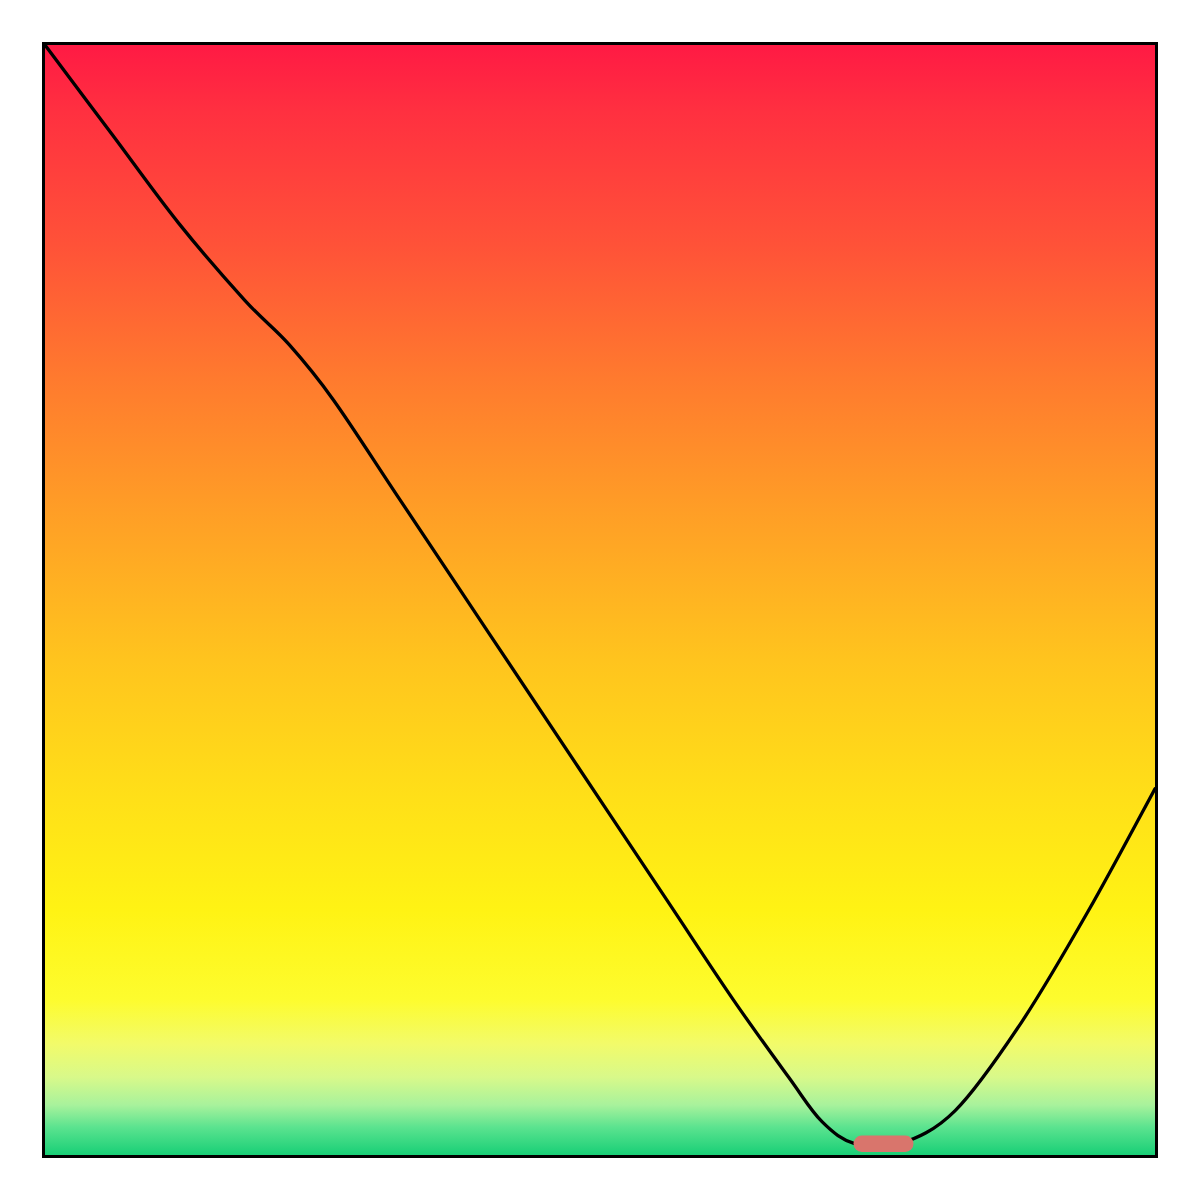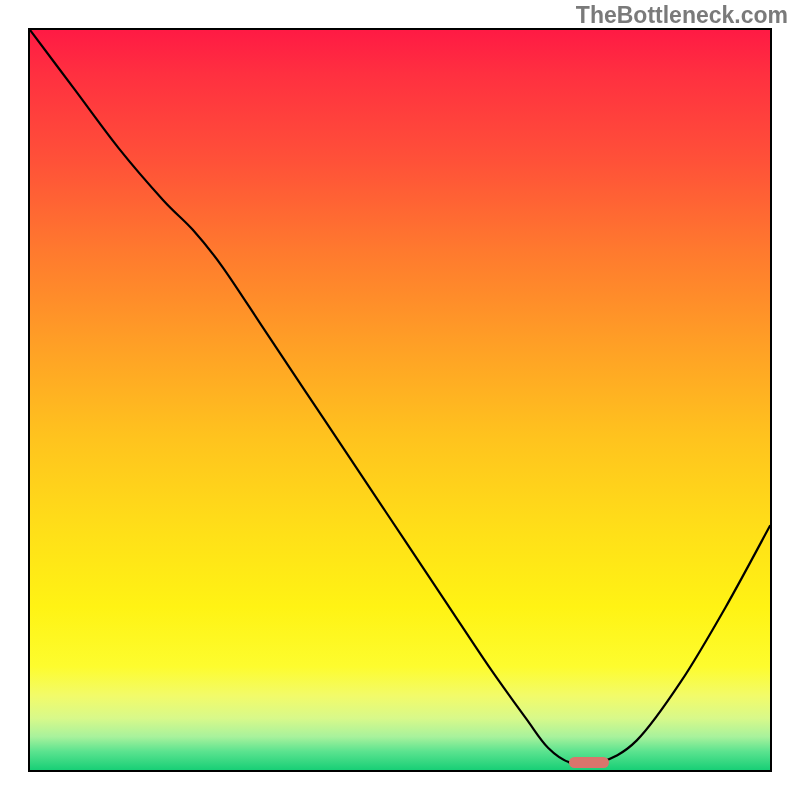--- a/index.html
+++ b/index.html
@@ -68,21 +68,20 @@
     position: absolute;
     inset: 0;
     width: 100%;
     height: 100%;
   }
 </style>
 </head>
 <body>
 
 <div class="container">
-  <div class="watermark">TheBottleneck.com</div>
 
   <div class="plot-area">
     <div class="gradient-bg"></div>
 
     <svg class="curve" viewBox="0 0 740 740" preserveAspectRatio="none">
       <path id="curve-path" d="M 0 0 C 7.3999999999999995 9.866666666666662 29.6 39.466666666666626 44.4 59.19999999999997 C 59.199999999999996 78.93333333333331 74 99.90000000000002 88.8 118.40000000000002 C 103.6 136.90000000000003 120.86666666666665 156.63333333333333 133.2 170.2 C 145.53333333333333 183.76666666666665 152.93333333333334 188.70000000000002 162.8 199.8 C 172.66666666666669 210.9 180.06666666666666 219.53333333333327 192.4 236.79999999999995 C 204.73333333333335 254.06666666666663 219.53333333333336 277.5 236.8 303.40000000000003 C 254.06666666666666 329.30000000000007 276.26666666666665 362.6 296 392.20000000000005 C 315.73333333333335 421.80000000000007 335.46666666666664 451.4 355.2 481 C 374.93333333333334 510.6 397.1333333333334 543.9000000000001 414.40000000000003 569.8000000000001 C 431.6666666666667 595.7 445.23333333333335 616.6666666666666 458.8 636.4 C 472.3666666666667 656.1333333333333 485.93333333333334 674.6333333333332 495.8 688.1999999999999 C 505.6666666666667 701.7666666666667 510.6 710.4 518 717.8 C 525.4 725.1999999999999 531.5666666666666 730.1333333333333 540.1999999999999 732.6 C 548.8333333333333 735.0666666666667 558.7 736.3000000000001 569.8000000000001 732.6 C 580.9000000000001 728.9 593.2333333333333 723.9666666666667 606.8 710.4 C 620.3666666666666 696.8333333333333 636.4000000000001 673.4000000000001 651.2 651.2 C 666 629 680.8 603.1 695.5999999999999 577.2 C 710.3999999999999 551.3000000000001 732.6 509.3666666666666 740 495.79999999999995" fill="none" stroke="#000000" stroke-width="2.2" stroke-linejoin="round" stroke-linecap="round"></path>
     </svg>
 
     <div class="marker" id="marker" style="left: 75.5%;"></div>
   </div>

